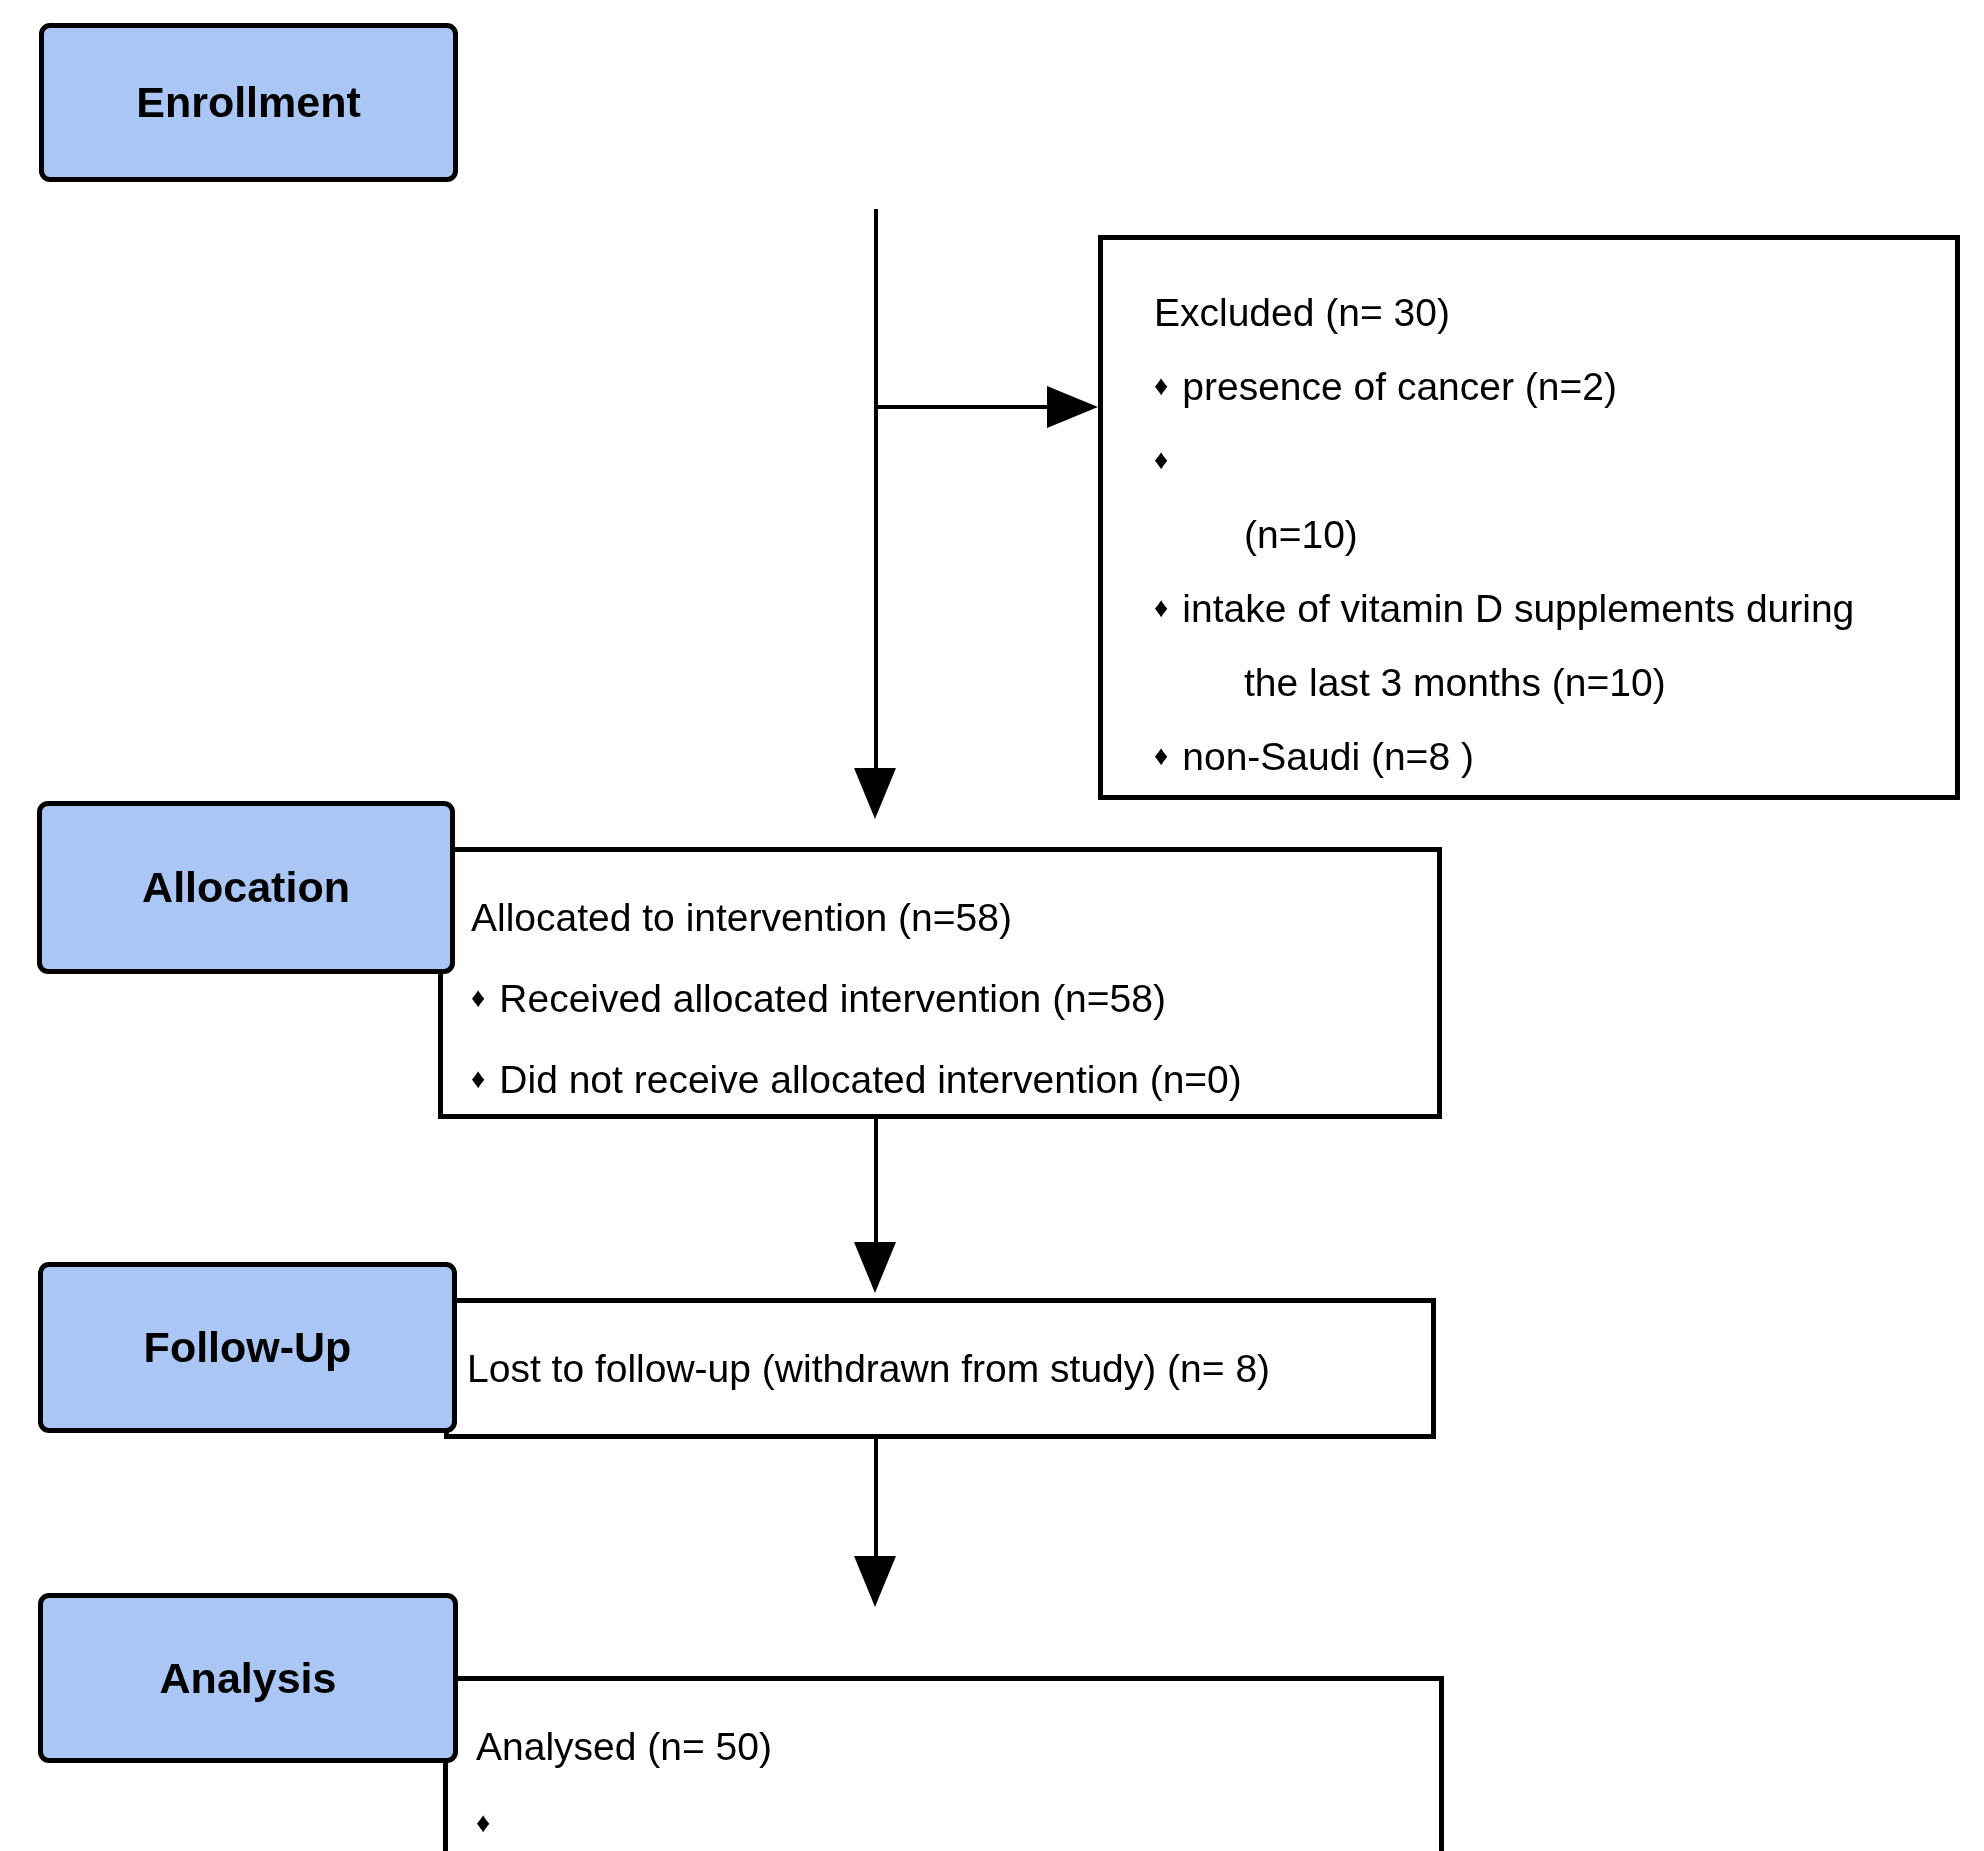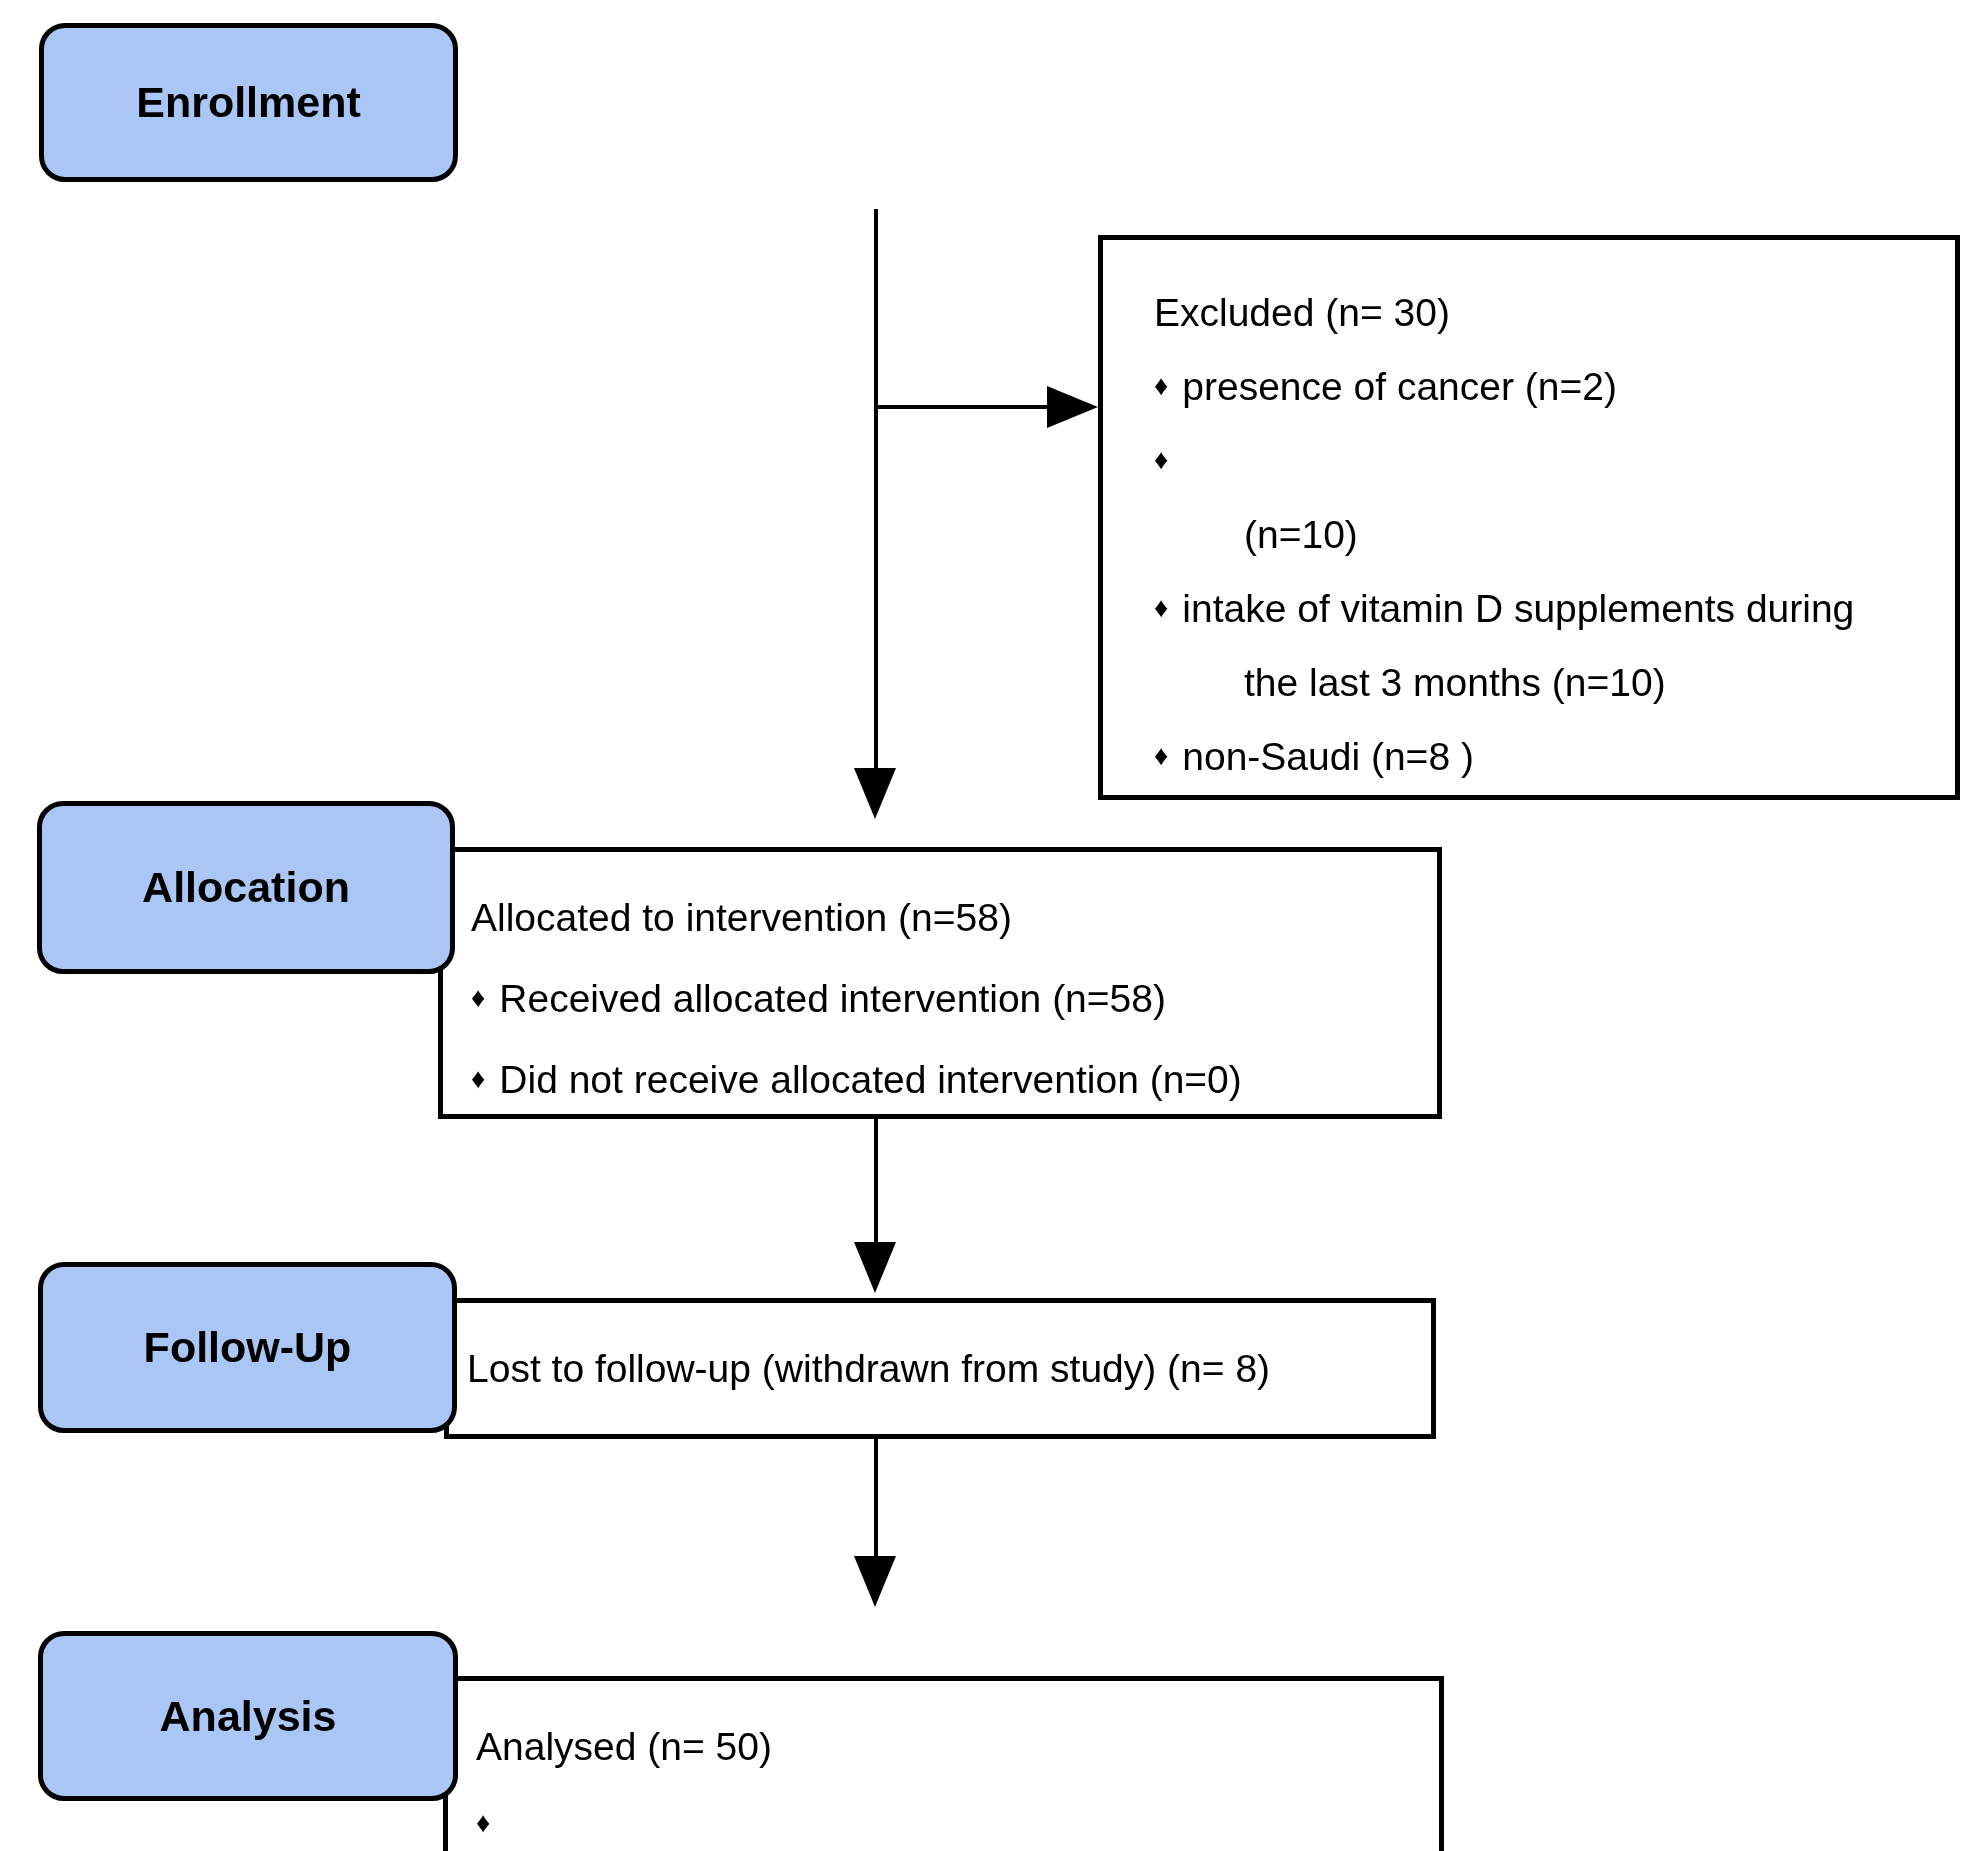--- a/index.html
+++ b/index.html
@@ -15,21 +15,21 @@
     height: 1851px;
     background: var(--bg);
     font-family: "Liberation Sans", "DejaVu Sans", sans-serif;
     color: #000;
     overflow: hidden;
   }
   .stage-label {
     position: absolute;
     background: var(--label-fill);
     border: 5.1px solid var(--line);
-    border-radius: 26px;
+    border-radius: 11px;
     display: flex;
     align-items: center;
     justify-content: center;
     font-size: 43px;
     font-weight: bold;
     z-index: 3;
     letter-spacing: 0px;
   }
   .wbox {
     position: absolute;
@@ -173,18 +173,18 @@
   <div class="wbox" style="left:443px; top:1676px; width:1001px; height:199px;">
     <div id="analysis-content">
       <div class="line-row">
         <span>Analysed (n= 50)</span>
       </div>
       <div class="line-row">
         <span class="bullet">♦</span>
       </div>
     </div>
   </div>
-  <div class="stage-label" style="left:38px; top:1631px; width:420px; height:170px;">
+  <div class="stage-label" style="left:38px; top:1593px; width:420px; height:170px;">
     <span>Analysis</span>
   </div>
 
 </div>
 
 
 </body></html>

